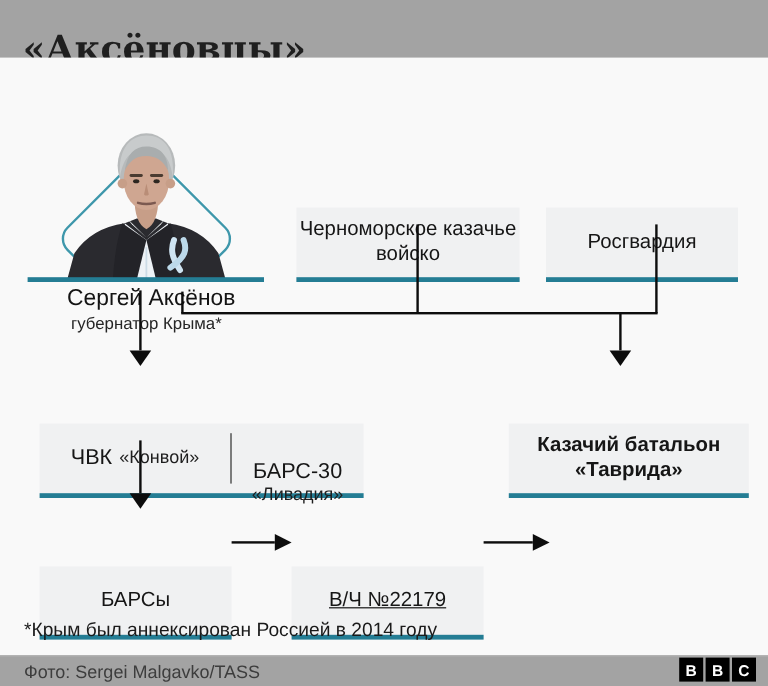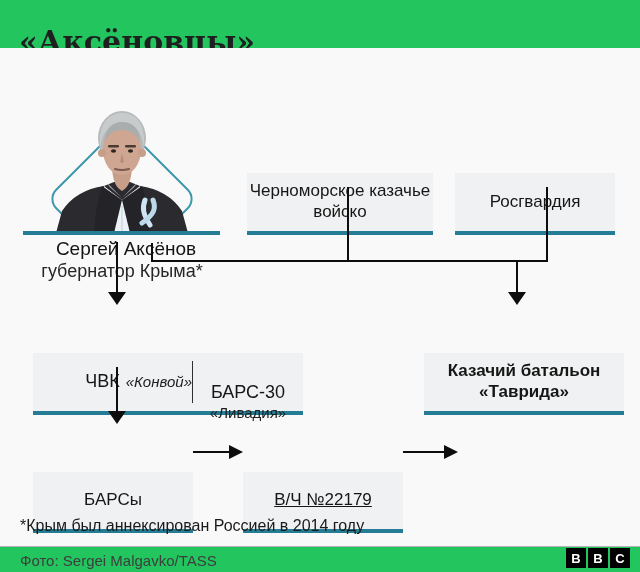--- a/index.html
+++ b/index.html
@@ -1,49 +1,49 @@
 <!DOCTYPE html>
 <html><head>
 <meta charset="utf-8">
 <style>
   html,body{margin:0;padding:0;background:#fff;}
-  .page{position:relative;width:640px;height:572px;background:#22c55e;overflow:hidden;
+  .page{position:relative;width:640px;height:572px;background:#a3a3a3;overflow:hidden;
         font-family:"Liberation Sans",sans-serif;color:#1b1b1b;}
   .title{position:absolute;left:19px;top:4px;font-family:"DejaVu Serif",serif;
          font-weight:700;font-size:30px;color:#1f1f1f;}
   .panel{position:absolute;left:0;top:48px;width:640px;height:498px;background:#f9f9f9;}
 
   
   .portrait-wrap{position:absolute;left:42px;top:60px;width:160px;height:125px;overflow:hidden;}
   .diamond{position:absolute;left:26px;top:37px;width:104px;height:104px;
            border:2px solid #3e97ab;border-radius:14px;transform:rotate(45deg);background:transparent;}
   .portrait-svg{position:absolute;left:0;top:0;}
   .photo-bar{position:absolute;left:23px;top:183px;width:197px;height:4px;background:#247d94;}
   .person-name{position:absolute;left:4px;top:190px;width:244px;text-align:center;
                font-weight:400;font-size:19px;color:#141414;}
   .person-role{position:absolute;left:0;top:213px;width:244px;text-align:center;
-               font-size:18px;color:#262626;}
+               font-size:14px;color:#262626;}
 
   
   .node{position:absolute;background:#f0f1f2;border-bottom:4px solid #247d94;
         display:flex;align-items:center;justify-content:center;text-align:center;
         font-size:17px;color:#161616;line-height:1.22;}
   .box-chernomorskoe{left:247px;top:125px;width:186px;height:58px;}
   .box-rosgvardia{left:455px;top:125px;width:160px;height:58px;}
   .box-chvk-bars{left:33px;top:305px;width:270px;height:58px;justify-content:flex-start;}
   .box-tavrida{left:424px;top:305px;width:200px;height:58px;font-weight:bold;}
   .box-barsy{left:33px;top:424px;width:160px;height:57px;}
   .box-vch{left:243px;top:424px;width:160px;height:57px;text-decoration:underline;}
   .box-minoborony{left:457px;top:424px;width:161px;height:57px;}
-  .cell-left{width:159px;display:flex;align-items:center;justify-content:flex-end;}
+  .cell-left{width:159px;display:flex;align-items:center;justify-content:center;}
   .cell-right{flex:1;display:flex;flex-direction:column;align-items:center;justify-content:center;margin-top:40px;}
   .vdivider{width:1px;height:42px;background:#2f2f2f;}
   .sub-label{font-size:15px;color:#1e1e1e;}
   .main-label{font-size:18px;}
-  .chvk-sub{margin-left:6px;font-style:italic;}
+  .chvk-sub{margin-left:6px;}
 
   
   .hline,.vline{position:absolute;background:#0d0d0d;}
   .arrow-down{position:absolute;width:0;height:0;border-left:9px solid transparent;
               border-right:9px solid transparent;border-top:13px solid #0d0d0d;}
   .arrow-right{position:absolute;width:0;height:0;border-top:7px solid transparent;
                border-bottom:7px solid transparent;border-left:14px solid #0d0d0d;}
 
   .footnote{position:absolute;left:20px;top:517px;font-size:16px;color:#1a1a1a;}
   .footer-divider{position:absolute;left:0;top:546px;width:640px;height:1px;background:#b3b3b3;}

